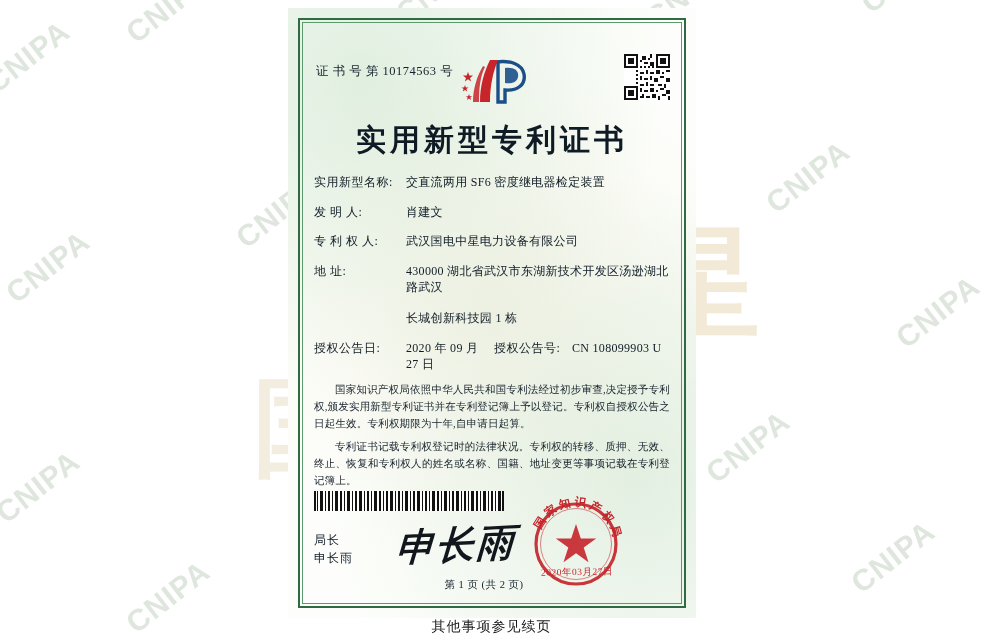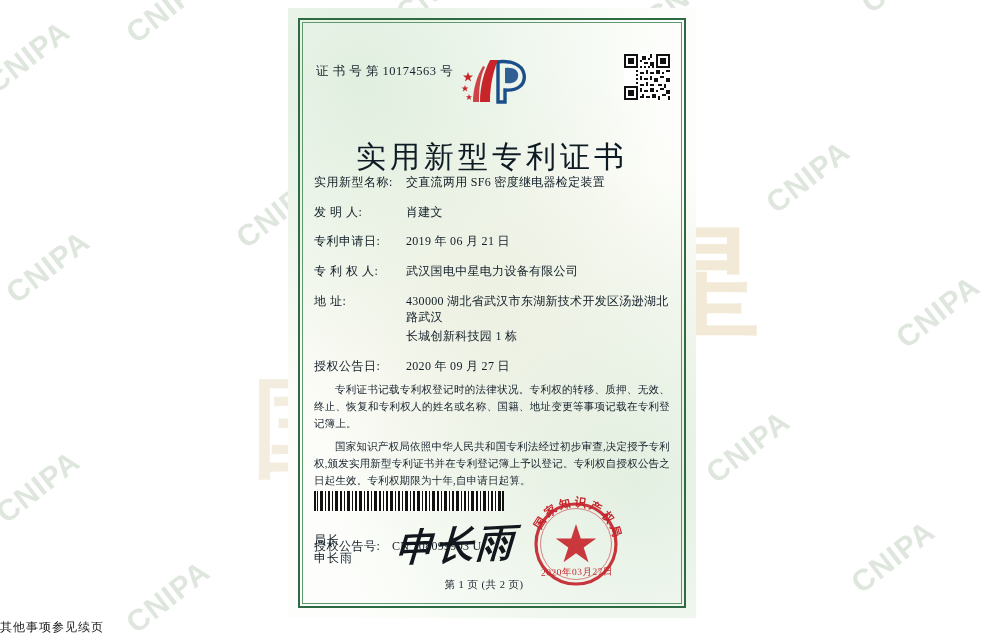--- a/index.html
+++ b/index.html
@@ -107,24 +107,24 @@
     right: 26px;
     top: 46px;
     width: 46px;
     height: 46px;
   }
 
   
   .cert-title {
     position: absolute;
     left: 0; right: 0;
-    top: 129px;
+    top: 112px;
     text-align: center;
     font-size: 30px;
-    font-weight: normal;
+    font-weight: bold;
     letter-spacing: 4px;
     color: #0e1b24;
   }
 
   
   .fields {
     position: absolute;
     left: 26px;
     top: 166px;
     right: 26px;
@@ -142,29 +142,28 @@
     flex: 0 0 92px;
     letter-spacing: 0.5px;
     white-space: nowrap;
   }
   .field-value {
     flex: 1 1 auto;
     letter-spacing: 0.3px;
   }
   .field-value .line2 {
     display: block;
-    margin-top: 3px;
+    margin-top: 15px;
   }
   .row-split {
     display: flex;
     width: 100%;
-    flex-direction: column;
   }
   .split-left { flex: 0 0 180px; display: flex; }
-  .split-right { flex: 1 1 auto; display: flex; align-items: center; }
+  .split-right { flex: 1 1 auto; display: flex; }
   .split-right .field-label { width: 78px; flex: 0 0 78px; }
 
   
   .paras {
     position: absolute;
     left: 26px;
     right: 26px;
     top: 373px;
     font-size: 10.5px;
     line-height: 1.62;
@@ -238,22 +237,22 @@
     text-align: center;
     font-size: 10.5px;
     color: #101c26;
     letter-spacing: 0.5px;
   }
 
   .outside-note {
     position: absolute;
     left: 0; right: 0;
     bottom: 8px;
-    text-align: left;
-    font-size: 12px;
+    text-align: center;
+    font-size: 14px;
     color: #1a1a1a;
     letter-spacing: 1px;
     font-family: "Liberation Serif", serif;
   }
 </style>
 </head>
 <body>
 
 <div id="page">
 
@@ -377,24 +376,20 @@
         <div class="field-label">实用新型名称:</div>
         <div class="field-value">交直流两用 SF6 密度继电器检定装置</div>
       </div>
 
       <div class="field-row">
         <div class="field-label">发 明 人:</div>
         <div class="field-value">肖建文</div>
       </div>
 
 
-      <div class="field-row">
-        <div class="field-label">专利申请日:</div>
-        <div class="field-value">2019 年 06 月 21 日</div>
-      </div>
 
       <div class="field-row">
         <div class="field-label">专 利 权 人:</div>
         <div class="field-value">武汉国电中星电力设备有限公司</div>
       </div>
 
       <div class="field-row">
         <div class="field-label">地 址:</div>
         <div class="field-value">
           <span>430000 湖北省武汉市东湖新技术开发区汤逊湖北路武汉</span>
@@ -410,22 +405,22 @@
           </div>
           <div class="split-right">
             <div class="field-label">授权公告号:</div>
             <div class="field-value">CN 108099903 U</div>
           </div>
         </div>
       </div>
     </div>
 
     <div class="paras">
+      <p>国家知识产权局依照中华人民共和国专利法经过初步审查,决定授予专利权,颁发实用新型专利证书并在专利登记簿上予以登记。专利权自授权公告之日起生效。专利权期限为十年,自申请日起算。</p>
       <p>专利证书记载专利权登记时的法律状况。专利权的转移、质押、无效、终止、恢复和专利权人的姓名或名称、国籍、地址变更等事项记载在专利登记簿上。</p>
-      <p>国家知识产权局依照中华人民共和国专利法经过初步审查,决定授予专利权,颁发实用新型专利证书并在专利登记簿上予以登记。专利权自授权公告之日起生效。专利权期限为十年,自申请日起算。</p>
     </div>
 
     <div class="barcode">
       <svg viewBox="0 0 190 20" width="190" height="20" shape-rendering="crispEdges">
         <rect width="190" height="20" fill="#fdfefb"></rect>
         <g fill="#111">
           <rect x="0" y="0" width="2" height="20"></rect>
             <rect x="3" y="0" width="1" height="20"></rect>
           <rect x="6" y="0" width="3" height="20"></rect>
             <rect x="11" y="0" width="1" height="20"></rect>

